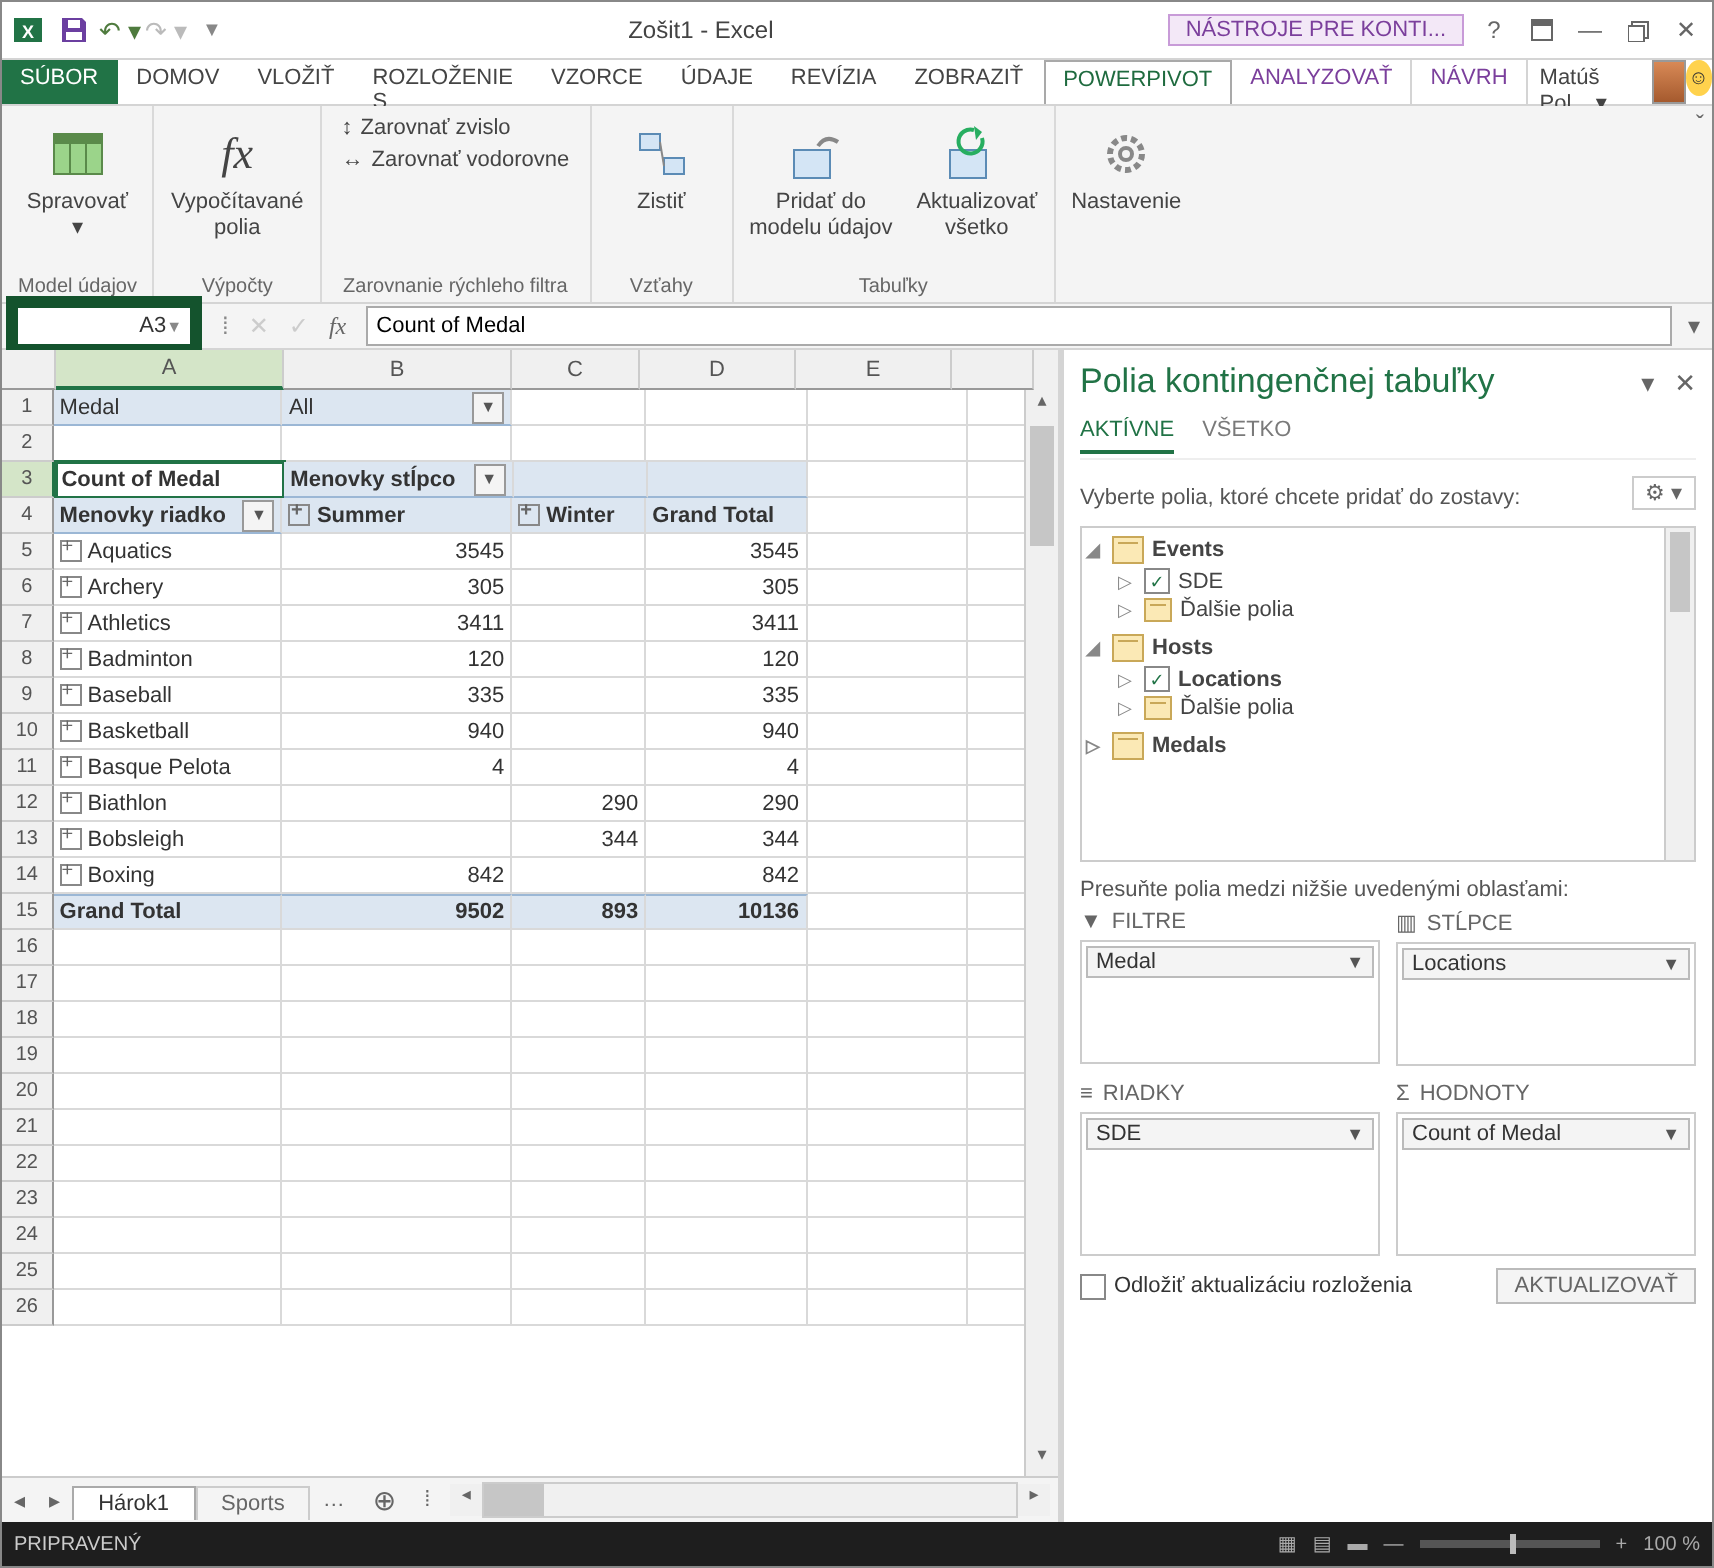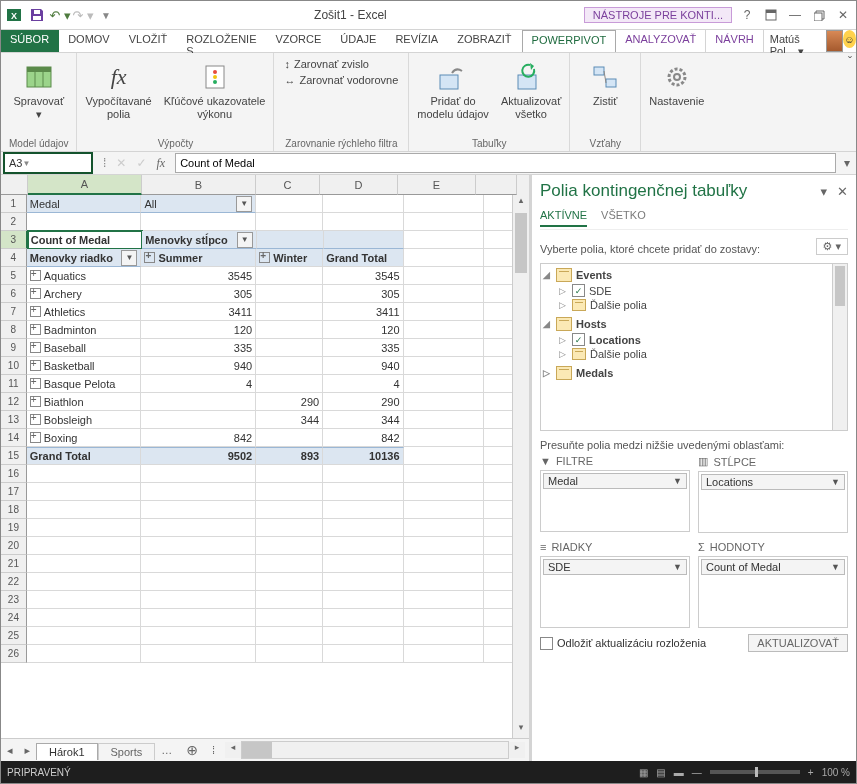--- a/index.html
+++ b/index.html
@@ -28,21 +28,21 @@
 .rgroup-row{display:flex;gap:12px;align-items:flex-start}
 .rbtn{display:flex;flex-direction:column;align-items:center;gap:2px;min-width:54px;padding-top:4px}
 .rbtn-icon{width:32px;height:32px;display:flex;align-items:center;justify-content:center}
 .rbtn-label{font-size:11px;text-align:center;color:#444;line-height:1.15}
 .rgroup-label{font-size:10px;color:#666;text-align:center;margin-top:2px}
 .stack{display:flex;flex-direction:column;gap:2px;justify-content:center;align-items:flex-start;font-size:11px;color:#444}
 .stack-item{display:flex;align-items:center;gap:4px;padding:1px 2px}
 .ribbon-tail{flex:1;display:flex;align-items:flex-start;justify-content:flex-end;padding:2px 4px;gap:2px;color:#666}
 
 .fbar{height:22px;background:#f4f4f4;border-bottom:1px solid #d4d4d4;display:flex;align-items:center;gap:4px;padding:0 2px}
-.namebox{width:78px;height:18px;border:2px solid #14532d;background:#fff;padding:0 4px;display:flex;align-items:center;justify-content:flex-start;font-size:11px}
+.namebox{width:78px;height:18px;border:6px solid #14532d;background:#fff;padding:0 4px;display:flex;align-items:center;justify-content:flex-end;font-size:11px}
 .fbar-btns{display:flex;gap:10px;color:#888;padding:0 6px}
 .fx{font-style:italic;font-family:serif;color:#666}
 .fbar input{flex:1;border:1px solid #aaa;height:18px;padding:0 4px;font-size:11px;background:#fff}
 .fbar .dd{width:14px;text-align:center;color:#666}
 
 .work{flex:1;display:flex;overflow:hidden}
 .sheet{width:528px;display:flex;flex-direction:column;border-right:3px solid #d4d4d4;overflow:hidden}
 .grid{flex:1;overflow:hidden;display:flex;flex-direction:column;position:relative}
 .colhead{height:20px;display:flex;background:#f0f0f0}
 .corner{width:26px;border-right:1px solid #ccc;border-bottom:1px solid #999;background:#f0f0f0}
@@ -195,47 +195,48 @@
   </div>
   <div class="rgroup">
     <div class="rgroup-row">
       <div class="rbtn">
         <div class="rbtn-icon">
             <span style="font-style:italic;font-family:serif;font-size:22px;color:#444">fx</span>
           </div>
         <div class="rbtn-label" style="white-space:pre-line">Vypočítavané
 polia</div>
       </div>
-      <div class="rbtn">
-        <div class="rbtn-icon">
-            <svg width="28" height="28">
-              <rect x="5" y="3" width="18" height="22" fill="#fff" stroke="#888"></rect>
-              <circle cx="14" cy="9" r="2" fill="#e74c3c"></circle>
-              <circle cx="14" cy="14" r="2" fill="#f1c40f"></circle>
-              <circle cx="14" cy="19" r="2" fill="#27ae60"></circle>
-            </svg>
-          </div>
-        <div class="rbtn-label" style="white-space:pre-line">Kľúčové ukazovatele
-výkonu</div>
-      </div>
     </div>
     <div class="rgroup-label">Výpočty</div>
   </div>
   <div class="rgroup" style="align-items:flex-start">
     <div class="stack">
       <div class="stack-item">
           <span>↕</span>
           <span>Zarovnať zvislo</span>
         </div>
       <div class="stack-item">
           <span>↔</span>
           <span>Zarovnať vodorovne</span>
         </div>
     </div>
     <div class="rgroup-label" style="align-self:center">Zarovnanie rýchleho filtra</div>
+  </div>
+  <div class="rgroup">
+    <div class="rbtn">
+      <div class="rbtn-icon">
+          <svg width="28" height="28">
+            <rect x="3" y="4" width="10" height="8" fill="#d4e5f5" stroke="#5b8bb5"></rect>
+            <rect x="15" y="16" width="10" height="8" fill="#d4e5f5" stroke="#5b8bb5"></rect>
+            <line x1="13" y1="8" x2="15" y2="20" stroke="#888"></line>
+          </svg>
+        </div>
+      <div class="rbtn-label">Zistiť</div>
+    </div>
+    <div class="rgroup-label">Vzťahy</div>
   </div>
   <div class="rgroup">
     <div class="rgroup-row">
       <div class="rbtn">
         <div class="rbtn-icon">
             <svg width="30" height="28">
               <rect x="2" y="12" width="18" height="14" fill="#d4e5f5" stroke="#5b8bb5"></rect>
               <path d="M14 10 Q18 4 24 8" fill="none" stroke="#888" stroke-width="2"></path>
             </svg>
           </div>
@@ -248,33 +249,20 @@
               <rect x="2" y="12" width="18" height="14" fill="#d4e5f5" stroke="#5b8bb5"></rect>
               <path d="M18 6a6 6 0 1 1-4-4" fill="none" stroke="#27ae60" stroke-width="2"></path>
               <path d="M14 0l4 3-3 4" fill="#27ae60"></path>
             </svg>
           </div>
         <div class="rbtn-label" style="white-space:pre-line">Aktualizovať
 všetko</div>
       </div>
     </div>
     <div class="rgroup-label">Tabuľky</div>
-  </div>
-  <div class="rgroup">
-    <div class="rbtn">
-      <div class="rbtn-icon">
-          <svg width="28" height="28">
-            <rect x="3" y="4" width="10" height="8" fill="#d4e5f5" stroke="#5b8bb5"></rect>
-            <rect x="15" y="16" width="10" height="8" fill="#d4e5f5" stroke="#5b8bb5"></rect>
-            <line x1="13" y1="8" x2="15" y2="20" stroke="#888"></line>
-          </svg>
-        </div>
-      <div class="rbtn-label">Zistiť</div>
-    </div>
-    <div class="rgroup-label">Vzťahy</div>
   </div>
   <div class="rgroup" style="border-right:none">
     <div class="rbtn">
       <div class="rbtn-icon">
           <svg width="26" height="26">
             <circle cx="13" cy="13" r="8" fill="none" stroke="#888" stroke-width="3" stroke-dasharray="3 2"></circle>
             <circle cx="13" cy="13" r="3" fill="none" stroke="#888" stroke-width="2"></circle>
           </svg>
         </div>
       <div class="rbtn-label">Nastavenie</div>

